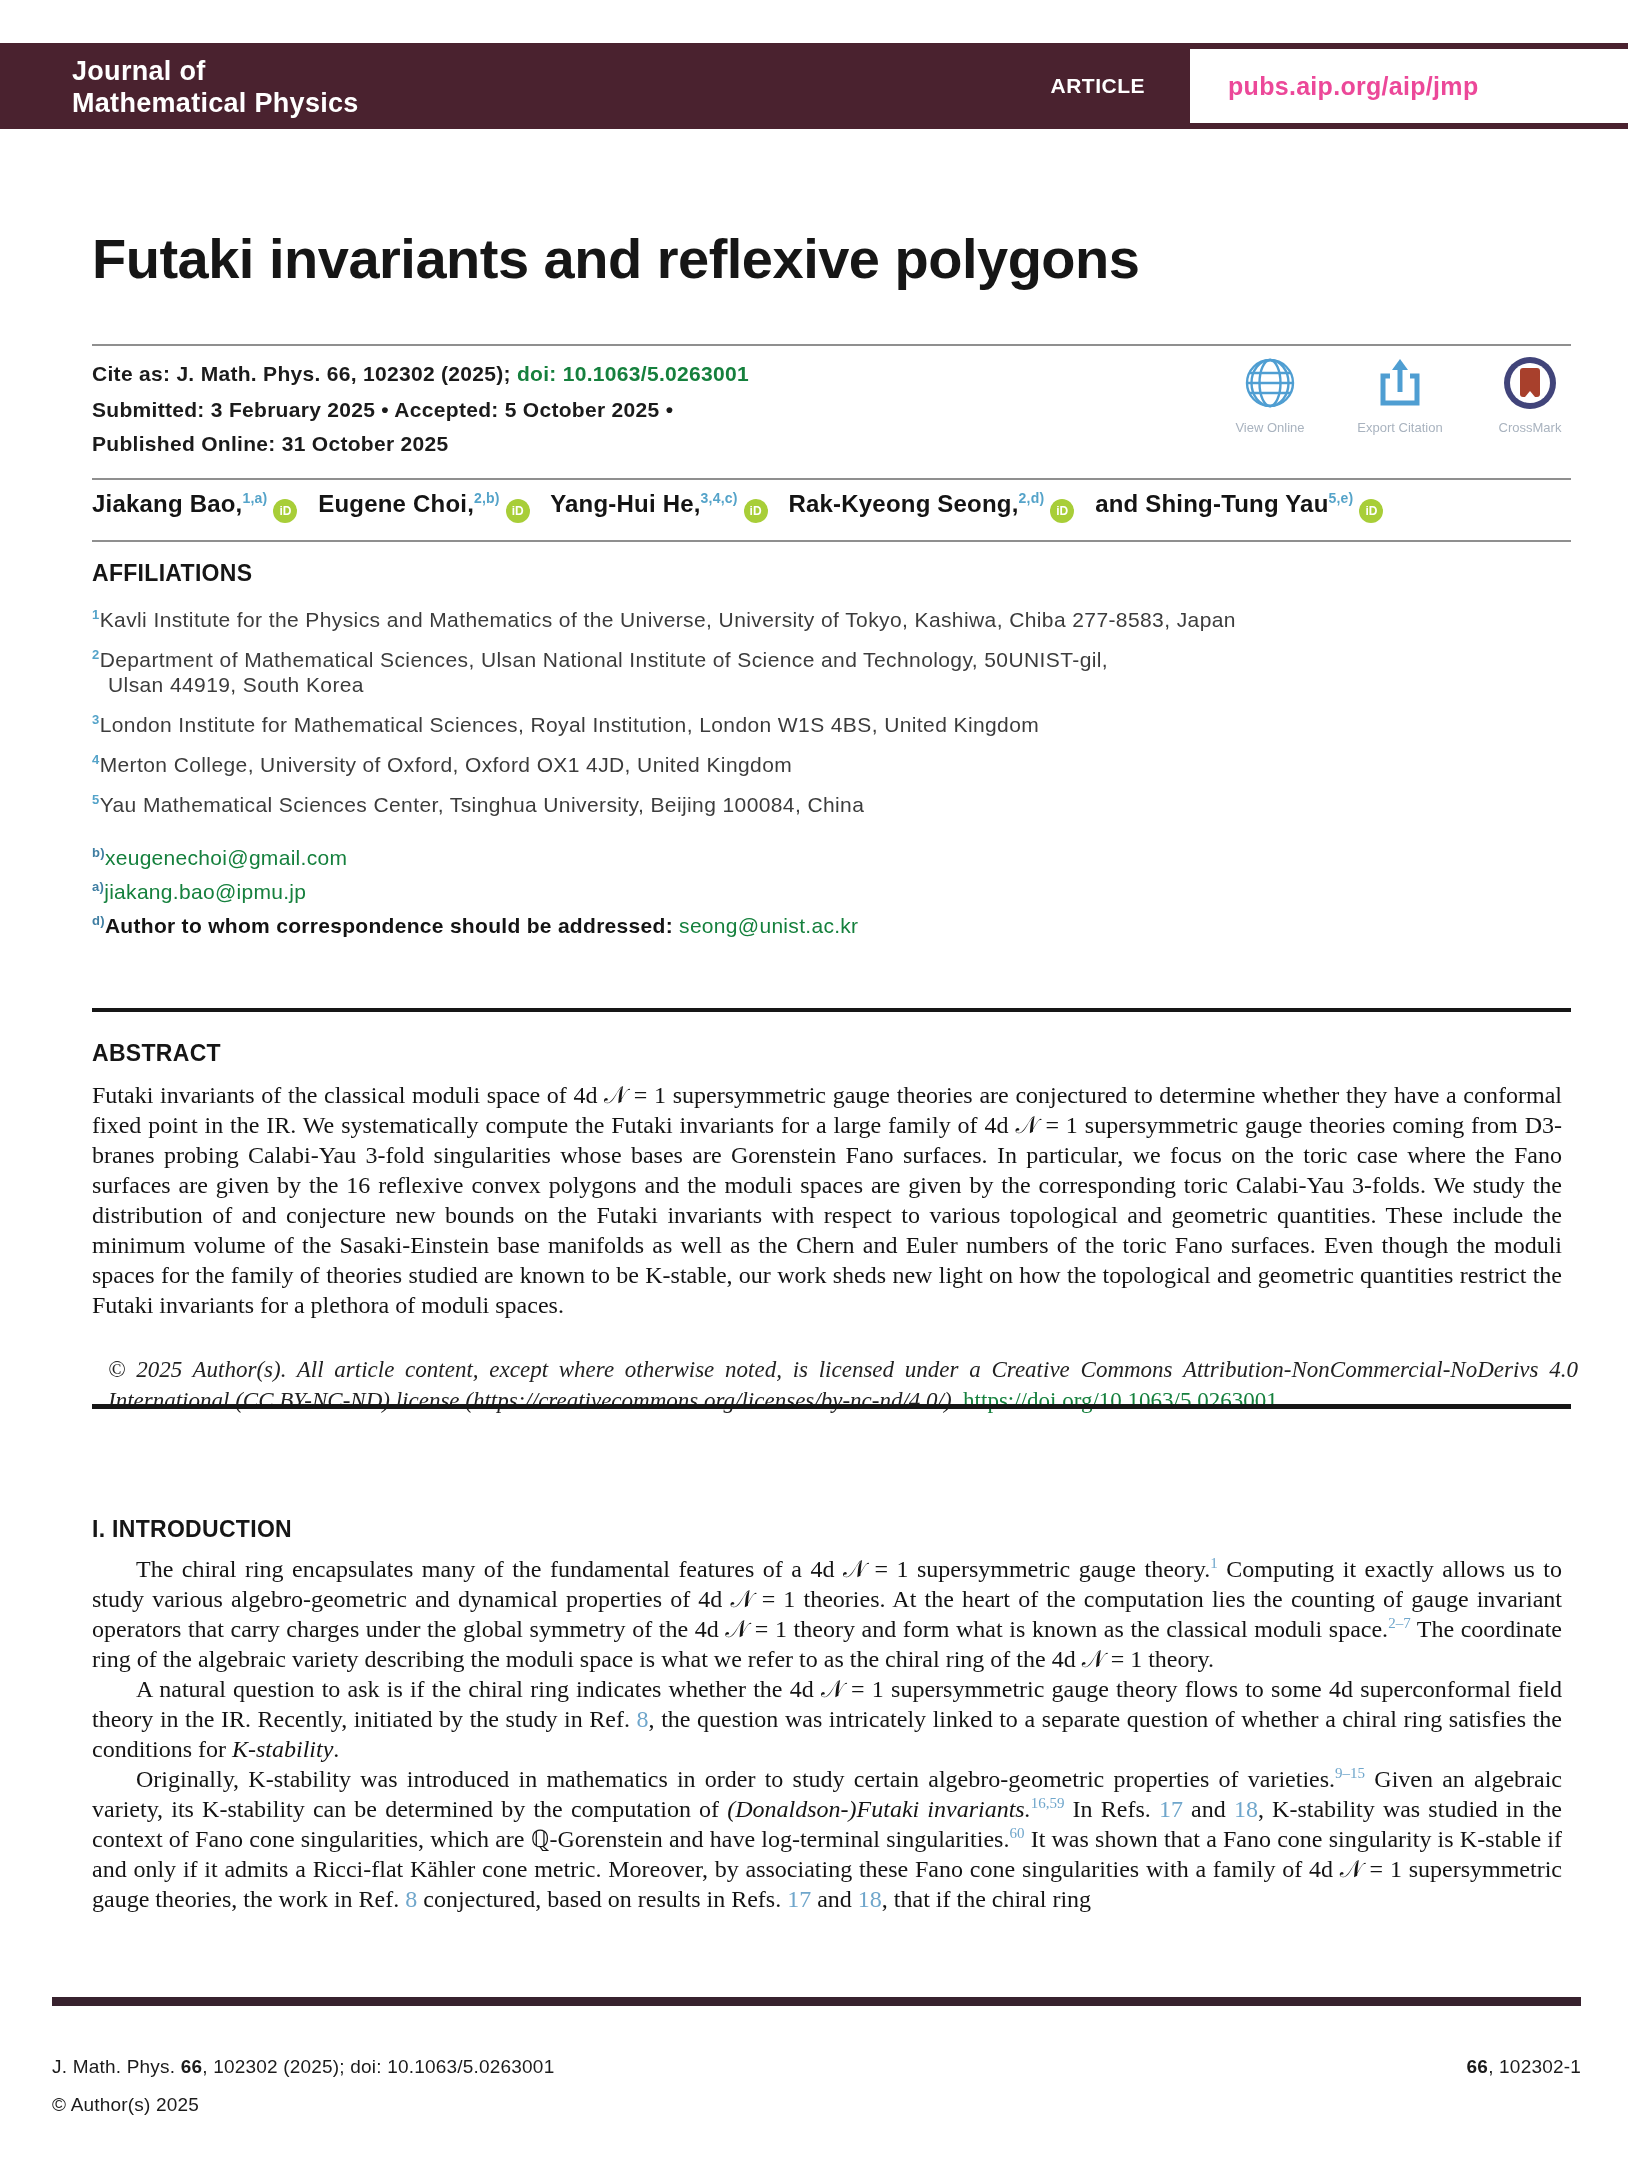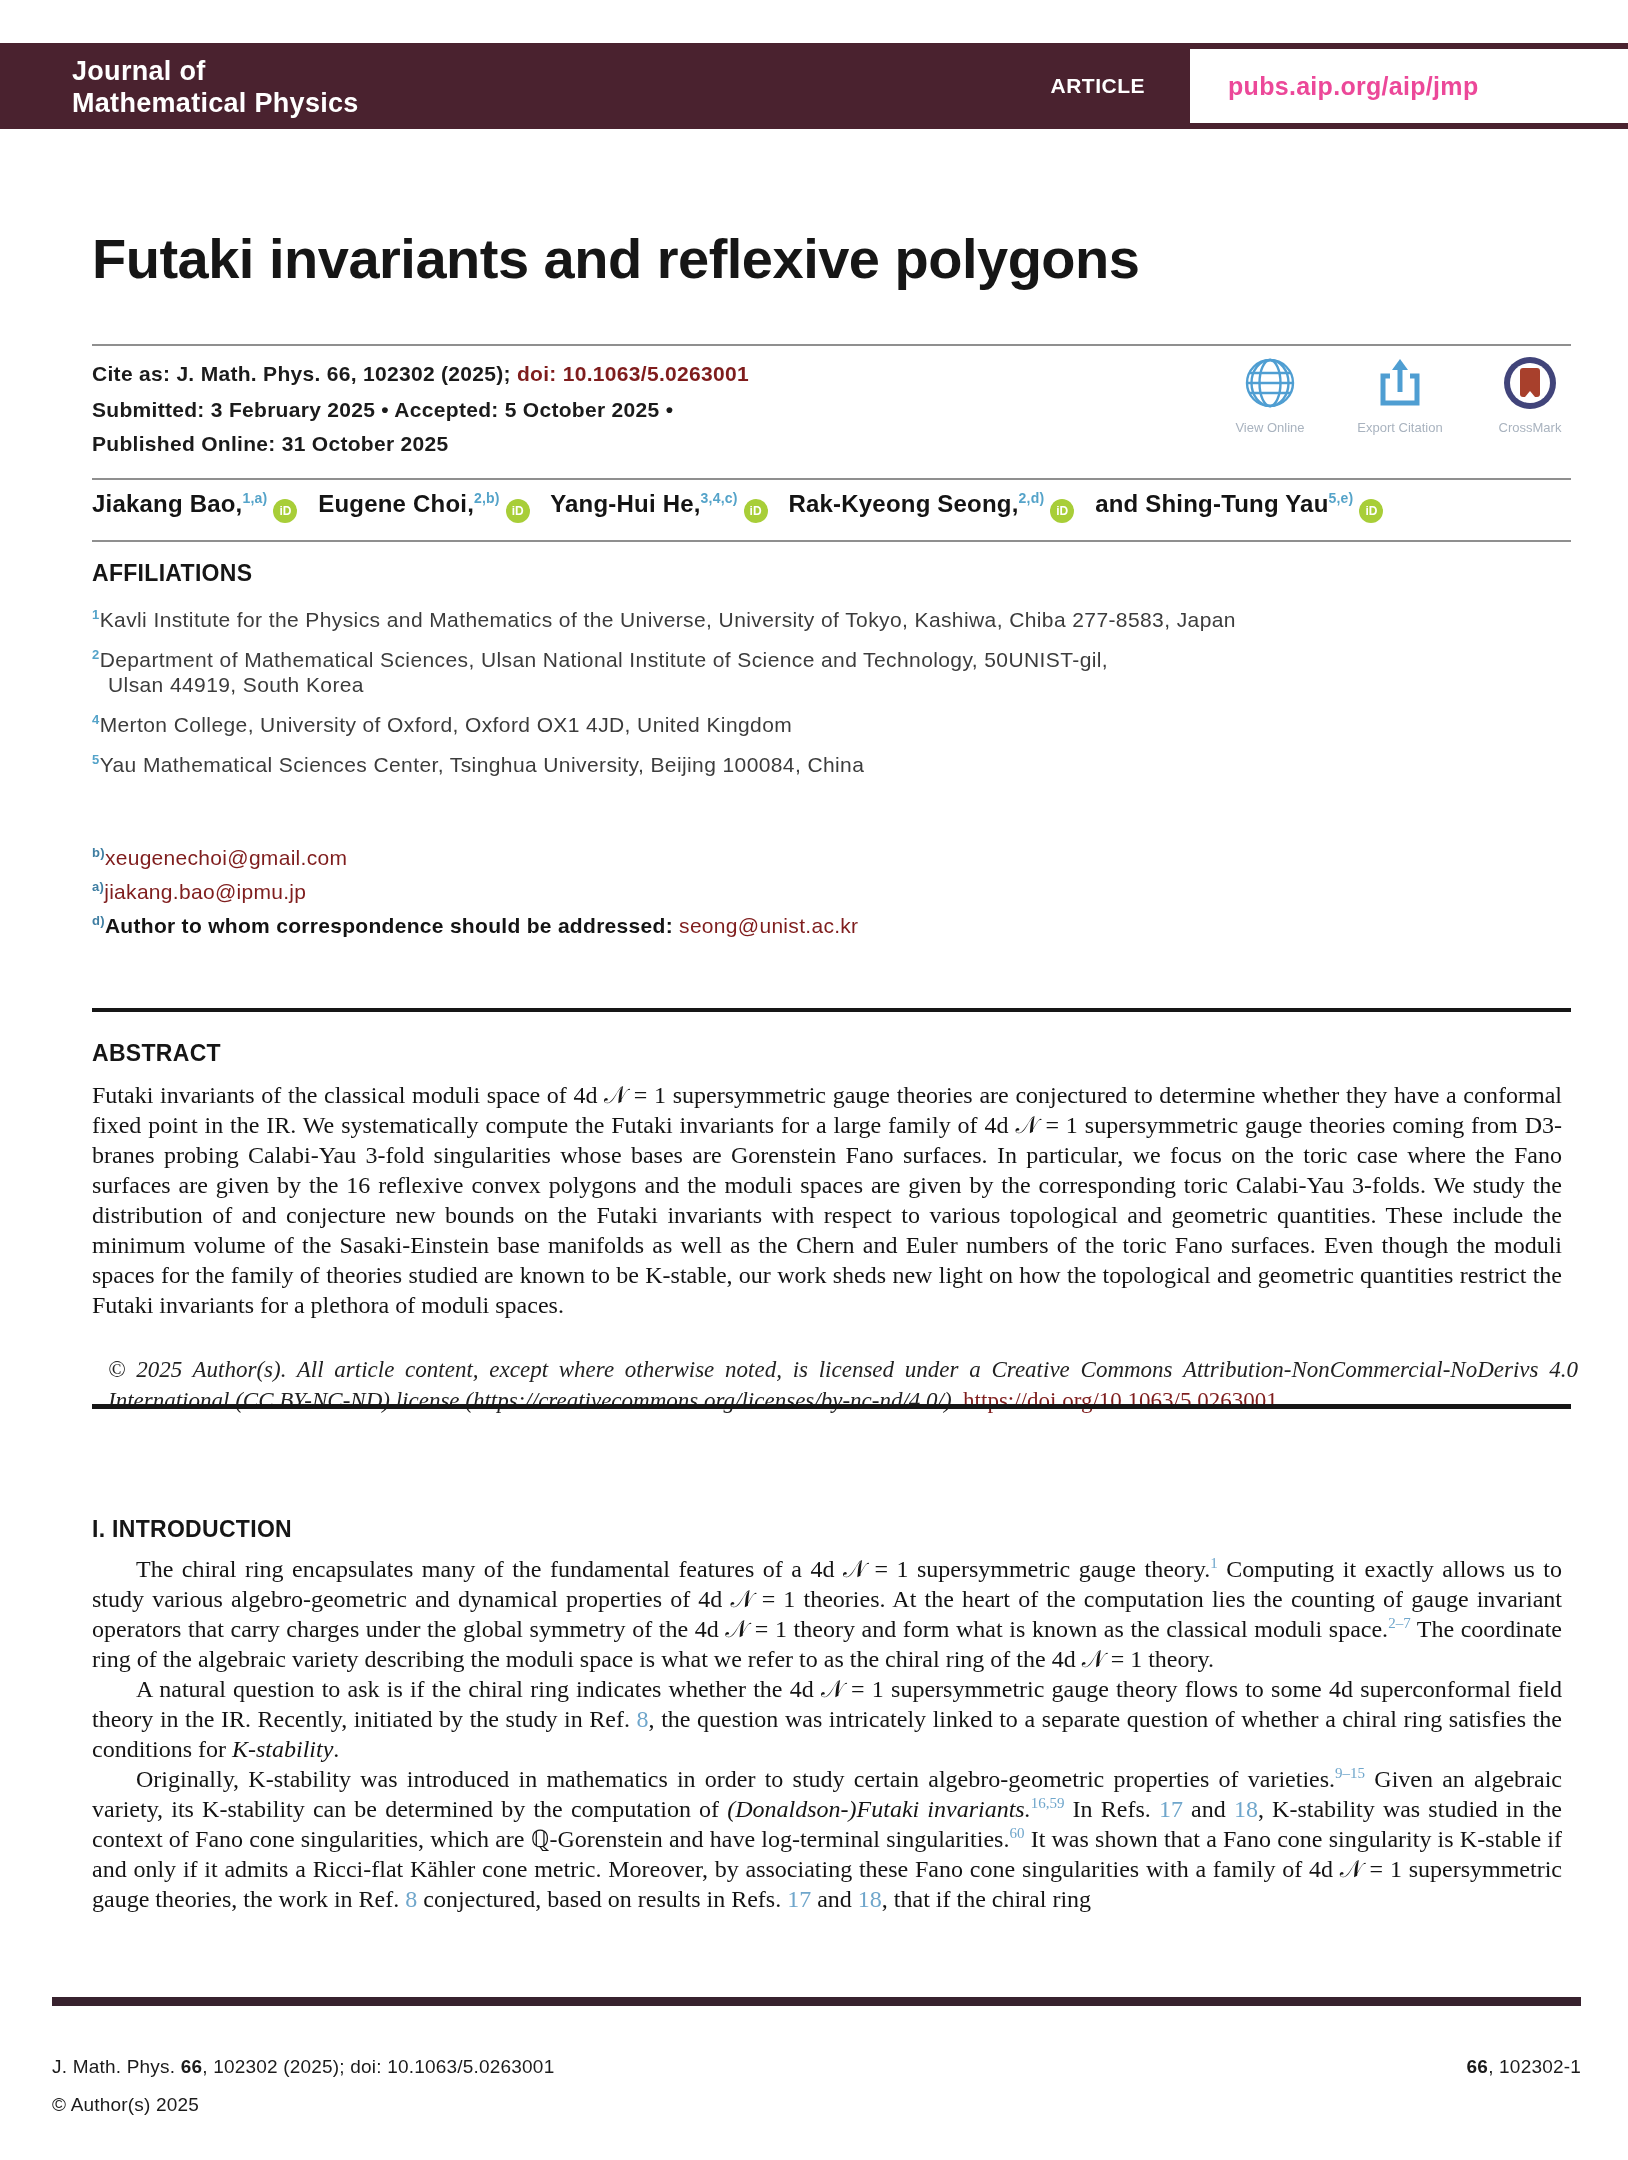--- a/index.html
+++ b/index.html
@@ -17,21 +17,21 @@
   .url-box span{color:#ec4899;font-weight:bold;font-size:25px;padding-left:38px;letter-spacing:.3px;}
   
   .title{position:absolute;left:92px;top:226px;margin:0;font-size:56px;font-weight:bold;
         color:#161616;letter-spacing:-.5px;}
   .rule{position:absolute;left:92px;right:66px;height:2px;background:#8f8f8f;}
   .rule1{top:344px;} .rule2{top:478px;} .rule3{top:540px;}
   .rule-black{position:absolute;left:92px;right:66px;height:4px;background:#161616;}
   .ruleA{top:1008px;} .ruleB{top:1404px;height:5px;}
   .meta{position:absolute;left:92px;font-size:21px;font-weight:bold;letter-spacing:.3px;color:#1b1b1b;}
   .cite-line{top:362px;} .submitted-line{top:398px;} .published-line{top:432px;}
-  a.blue{color:#7f1d1d;text-decoration:none;}
+  a.blue{color:#15803d;text-decoration:none;}
   .doi-link{font-weight:bold;}
   
   .actions{position:absolute;top:356px;left:1210px;width:380px;display:flex;justify-content:space-between;}
   .action{display:flex;flex-direction:column;align-items:center;width:120px;cursor:pointer;}
   .action .lbl{margin-top:6px;font-size:13px;color:#a9b3bf;}
   
   .authors{position:absolute;left:92px;top:490px;font-size:24px;font-weight:bold;
         letter-spacing:.2px;color:#141414;}
   .authors sup{color:#54a3c9;font-size:14px;font-weight:bold;vertical-align:super;line-height:0;}
   .orcid{display:inline-block;width:24px;height:24px;border-radius:50%;background:#a8ce38;
@@ -146,20 +146,21 @@
   </div>
 
   <div class="rule rule3"></div>
 
   <h2 class="sec-head affil-head">AFFILIATIONS</h2>
   <div class="affils">
     <div class="aff"><sup>1</sup><span>Kavli Institute for the Physics and Mathematics of the Universe, University of Tokyo, Kashiwa, Chiba 277-8583, Japan</span></div>
     <div class="aff"><sup>2</sup><span>Department of Mathematical Sciences, Ulsan National Institute of Science and Technology, 50UNIST-gil,</span>
       <div class="aff-line2">Ulsan 44919, South Korea</div>
     </div>
+    <div class="aff"><sup>3</sup><span>London Institute for Mathematical Sciences, Royal Institution, London W1S 4BS, United Kingdom</span></div>
     <div class="aff"><sup>4</sup><span>Merton College, University of Oxford, Oxford OX1 4JD, United Kingdom</span></div>
     <div class="aff"><sup>5</sup><span>Yau Mathematical Sciences Center, Tsinghua University, Beijing 100084, China</span></div>
   </div>
 
   <div class="contacts">
     <div><sup>b)</sup><a class="blue">xeugenechoi@gmail.com</a></div>
     <div><sup>a)</sup><a class="blue">jiakang.bao@ipmu.jp</a></div>
     <div><sup>d)</sup><span class="corr">Author to whom correspondence should be addressed: </span><a class="blue">seong@unist.ac.kr</a></div>
   </div>
 

